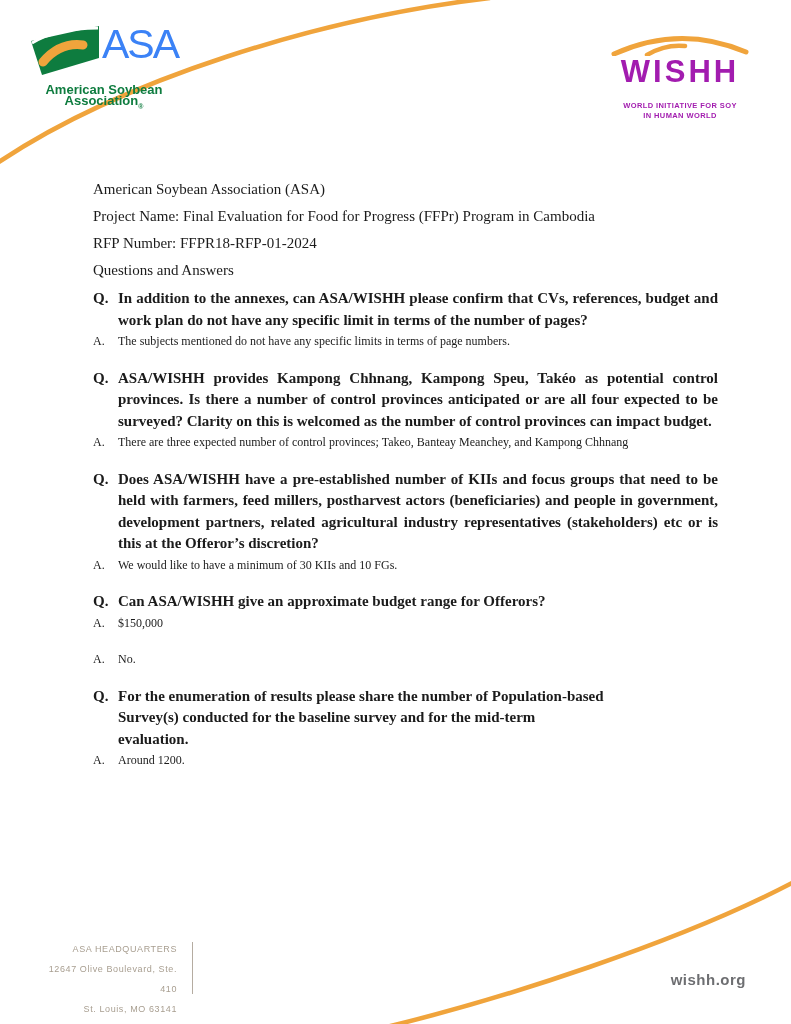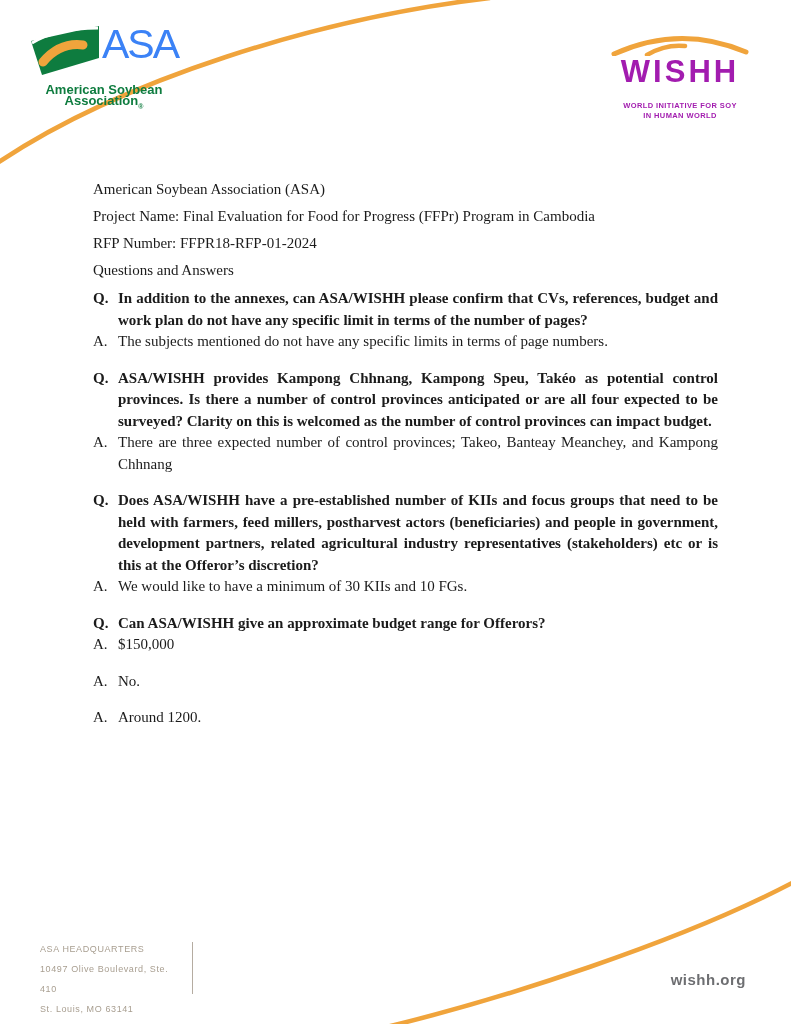--- a/index.html
+++ b/index.html
@@ -29,26 +29,26 @@
   .wishh-tagline{font-size:7.5px;font-weight:bold;letter-spacing:.4px;line-height:9.5px;margin-top:14px;}
 
   
   .doc{position:absolute;left:93px;top:160px;width:625px;margin-top:16px;}
   .doc-header p{margin:0;font-size:15px;line-height:27px;}
   .qa-list{margin-top:4px;}
   .qa{margin-bottom:15px;}
   .q-row{font-weight:bold;text-align:justify;padding-left:25px;text-indent:-25px;
          font-size:15px;line-height:21.5px;margin:0;}
   .a-row{font-weight:normal;text-align:justify;padding-left:25px;text-indent:-25px;
-         font-size:15px;line-height:21.5px;margin:0;}
+         font-size:12px;line-height:21.5px;margin:0;}
   .marker{display:inline-block;width:25px;text-indent:0;}
   .q-text,.a-text{white-space:pre-line;}
 
   
-  .footer-address{position:absolute;left:40px;top:939px;width:137px;
+  .footer-address{position:absolute;left:40px;top:939px;width:137px;text-align:right;
     font-family:"Liberation Sans","DejaVu Sans",sans-serif;
     font-size:9px;letter-spacing:.6px;line-height:20px;color:#a89e90;}
   .footer-divider{position:absolute;left:192px;top:942px;width:1px;height:52px;background:#b5aca1;}
   .wishh-url{position:absolute;right:45px;top:971px;
     font-family:"Liberation Sans","DejaVu Sans",sans-serif;
     font-size:15px;font-weight:bold;letter-spacing:.5px;color:#6d6e71;}
 </style>
 </head>
 <body>
 
@@ -121,27 +121,30 @@
         <p class="q-row"><span class="marker">Q.</span><span class="q-text">Can ASA/WISHH give an approximate budget range for Offerors?</span></p>
         <p class="a-row"><span class="marker">A.</span><span class="a-text">$150,000</span></p>
       </div>
 
 
       <div class="qa">
         <p class="a-row"><span class="marker">A.</span><span class="a-text">No.</span></p>
       </div>
 
       <div class="qa">
+        <p class="q-row"><span class="marker">Q.</span><span class="q-text">For the enumeration of results please share the number of Population-based
+Survey(s) conducted for the baseline survey and for the mid-term
+evaluation.</span></p>
         <p class="a-row"><span class="marker">A.</span><span class="a-text">Around 1200.</span></p>
       </div>
 
     </div>
   </div>
 
   <div class="footer-address">
     <div>ASA HEADQUARTERS</div>
-    <div>10497 Olive Boulevard, Ste. 410</div>
+    <div>12647 Olive Boulevard, Ste. 410</div>
     <div>St. Louis, MO 63141</div>
   </div>
   <div class="footer-divider"></div>
   <div class="wishh-url">wishh.org</div>
 
 </div>
 
 </body></html>

